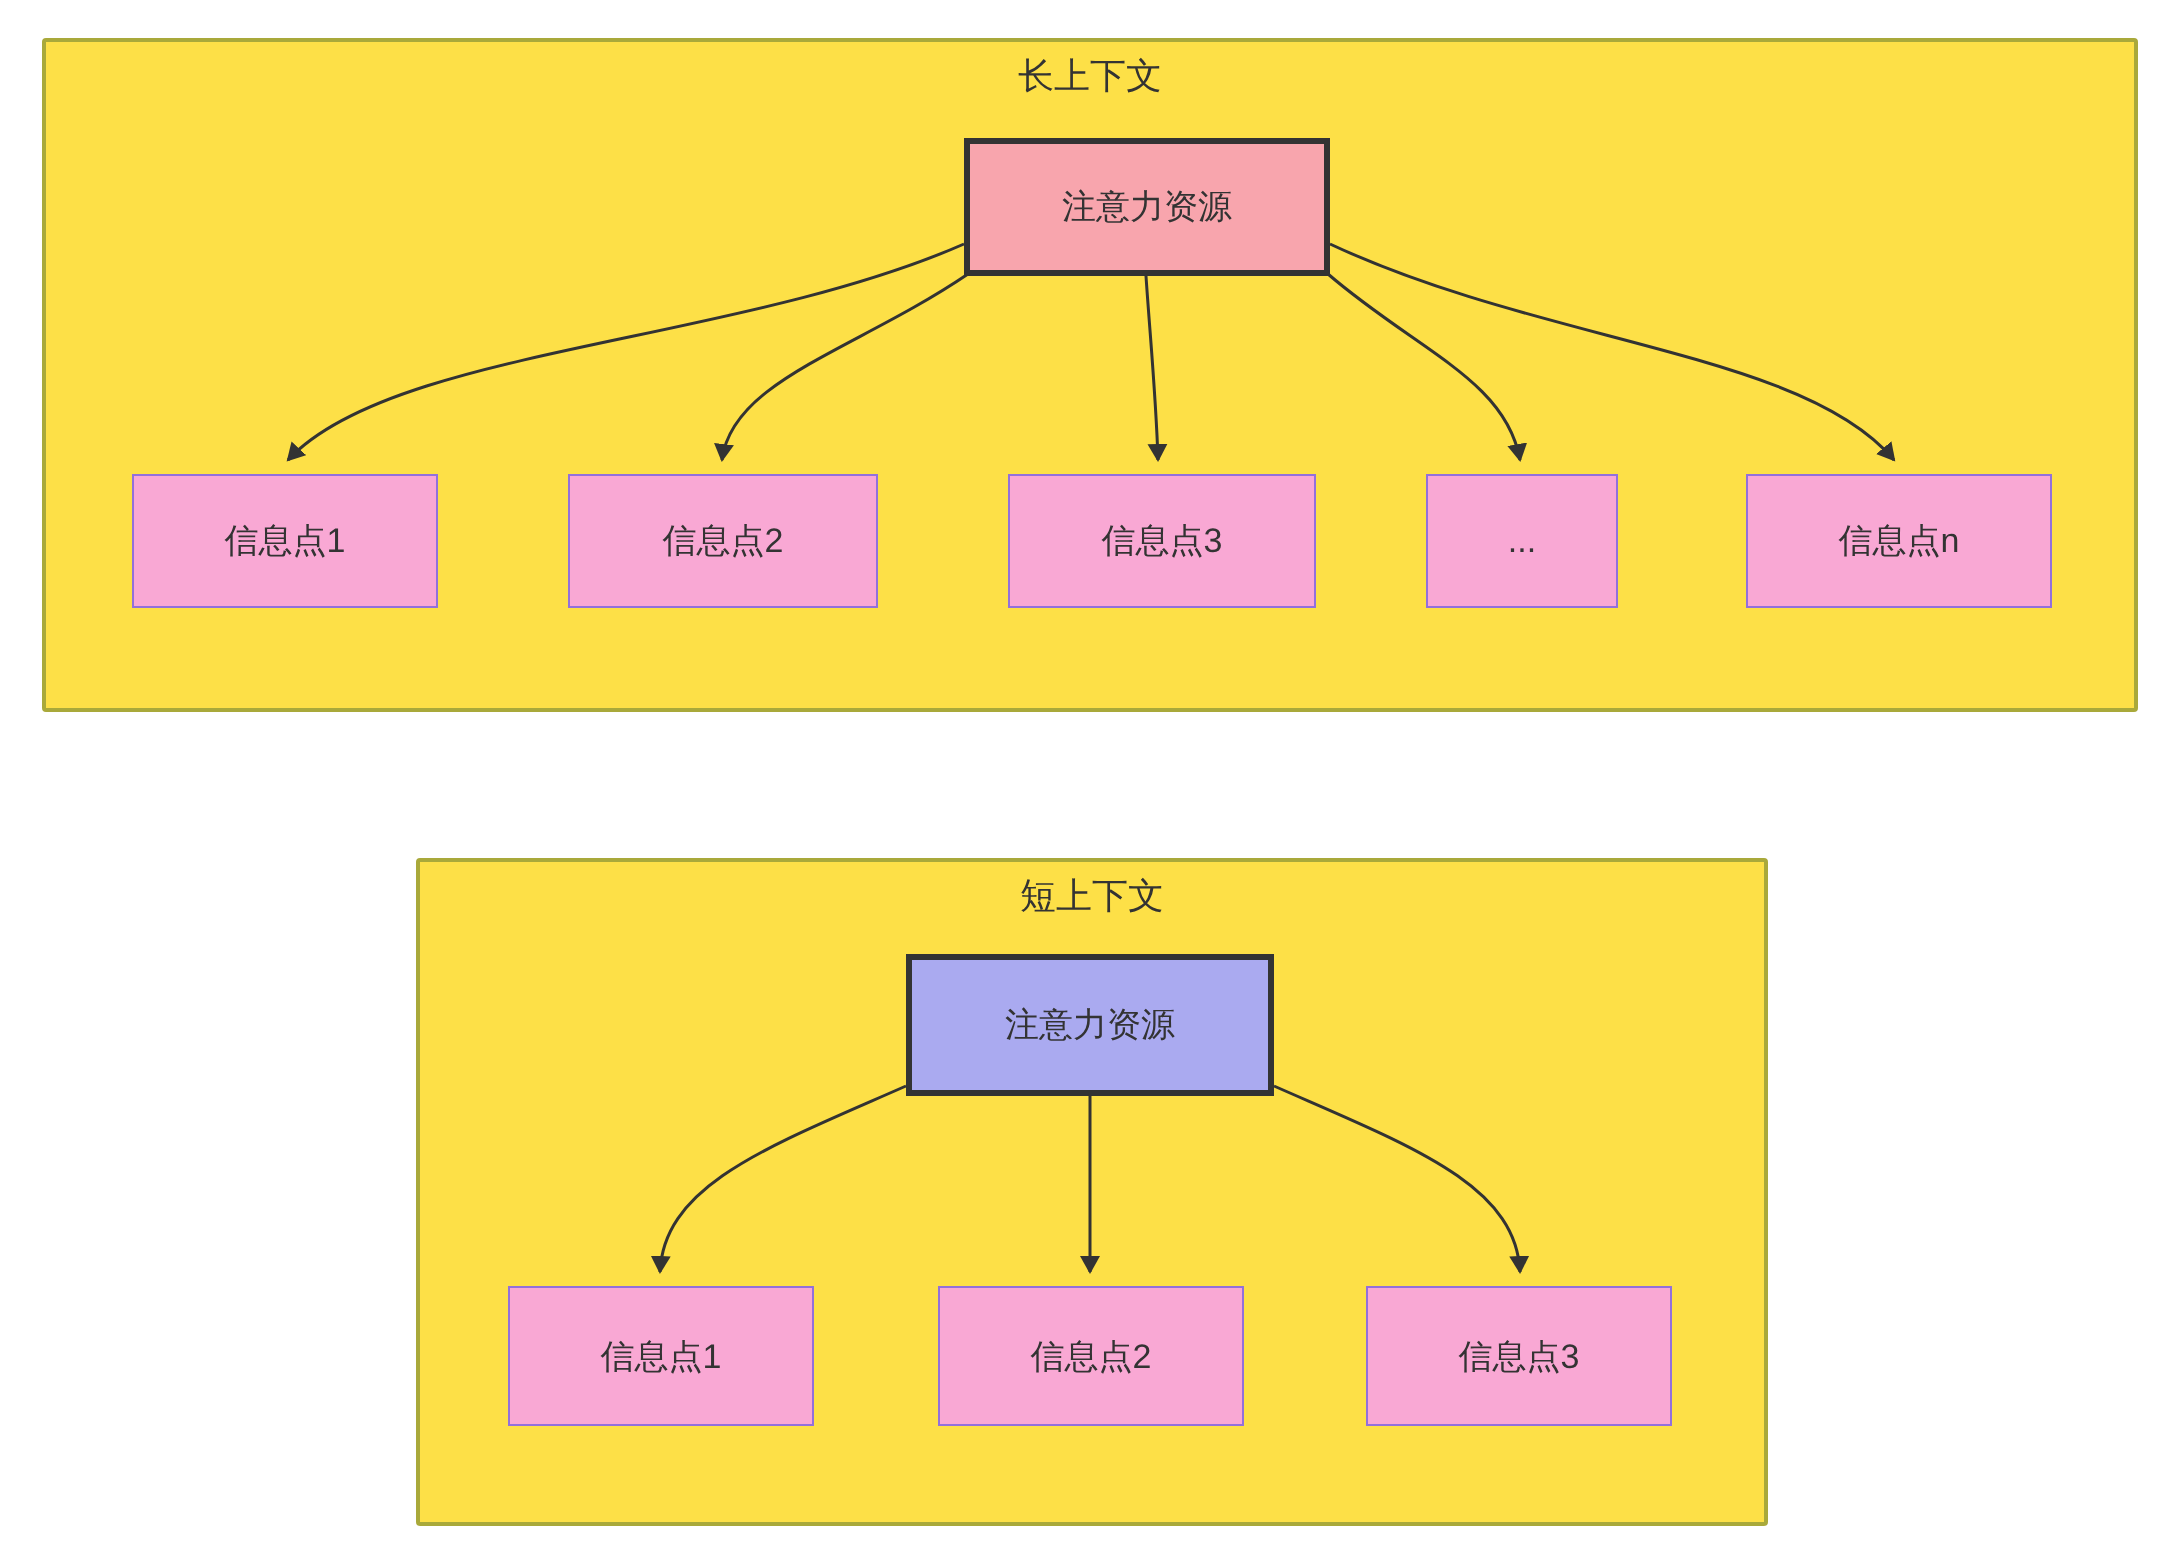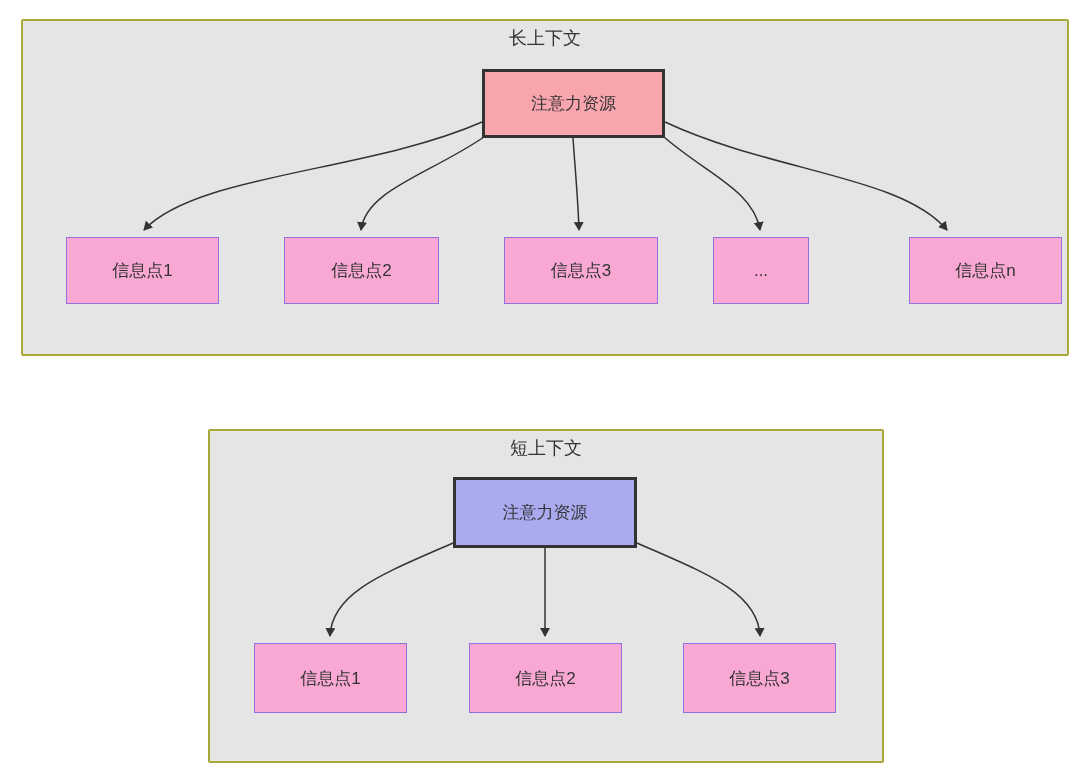--- a/index.html
+++ b/index.html
@@ -12,21 +12,21 @@
     width: 1080px;
     height: 774px;
     background: #ffffff;
     font-family: "Liberation Sans", "DejaVu Sans", sans-serif;
     color: #333333;
     overflow: hidden;
   }
   .group {
     position: absolute;
     box-sizing: border-box;
-    background: #e5e5e5;
+    background: #fde047;
     border: 2px solid #a9a93a;
     border-radius: 2px;
     z-index: 0;
   }
   #group-long  { left: 21px;  top: 19px;  width: 1048px; height: 337px; }
   #group-short { left: 208px; top: 429px; width: 676px;  height: 334px; }
   .group-title {
     width: 100%;
     text-align: center;
     padding-top: 5px;
@@ -60,21 +60,21 @@
   #att-short { left: 453px; top: 477px; width: 184px; height: 71px; background: #aaaaf0; }
   .info {
     background: #f9a8d4;
     border: 1.5px solid #9370db;
   }
   
   #l-ib1  { left: 66px;  top: 237px; width: 153px; height: 67px; }
   #l-ib2  { left: 284px; top: 237px; width: 155px; height: 67px; }
   #l-ib3  { left: 504px; top: 237px; width: 154px; height: 67px; }
   #l-dots { left: 713px; top: 237px; width: 96px;  height: 67px; }
-  #l-ibn  { left: 873px; top: 237px; width: 153px; height: 67px; margin-left: 36px; }
+  #l-ibn  { left: 873px; top: 237px; width: 153px; height: 67px; }
   
   #s-ib1  { left: 254px; top: 643px; width: 153px; height: 70px; }
   #s-ib2  { left: 469px; top: 643px; width: 153px; height: 70px; }
   #s-ib3  { left: 683px; top: 643px; width: 153px; height: 70px; }
 </style>
 </head>
 <body>
 
 <div class="canvas">
 

